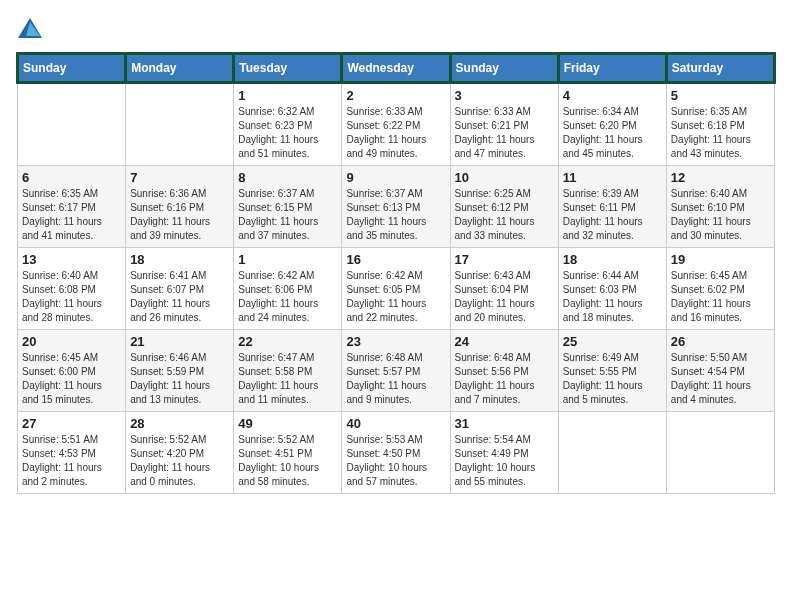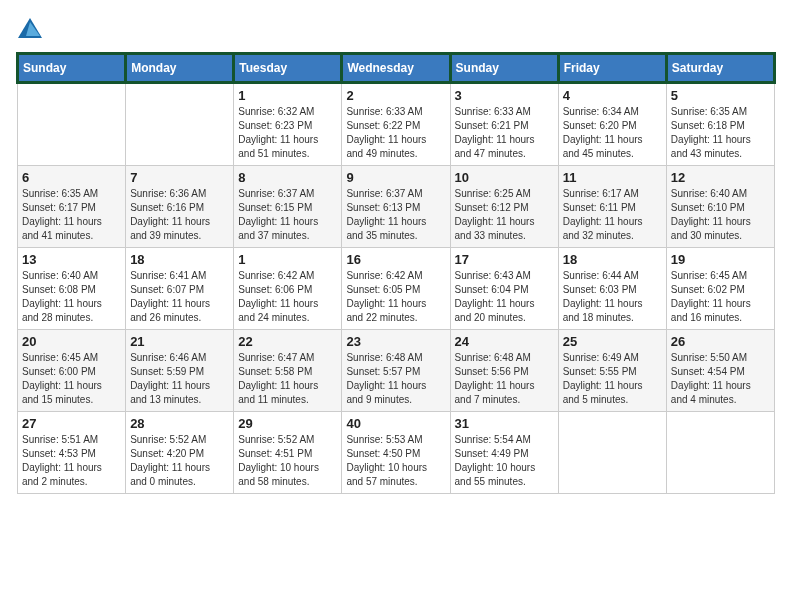--- a/index.html
+++ b/index.html
@@ -176,21 +176,21 @@
 Daylight: 11 hours and 35 minutes.</div>
         </td>
         <td>
           <span class="day-num">10</span>
           <div class="day-detail">Sunrise: 6:25 AM
 Sunset: 6:12 PM
 Daylight: 11 hours and 33 minutes.</div>
         </td>
         <td>
           <span class="day-num">11</span>
-          <div class="day-detail">Sunrise: 6:17 AM
+          <div class="day-detail">Sunrise: 6:39 AM
 Sunset: 6:11 PM
 Daylight: 11 hours and 32 minutes.</div>
         </td>
         <td>
           <span class="day-num">12</span>
           <div class="day-detail">Sunrise: 6:40 AM
 Sunset: 6:10 PM
 Daylight: 11 hours and 30 minutes.</div>
         </td>
       </tr>
@@ -289,21 +289,21 @@
 Sunset: 4:53 PM
 Daylight: 11 hours and 2 minutes.</div>
         </td>
         <td>
           <span class="day-num">28</span>
           <div class="day-detail">Sunrise: 5:52 AM
 Sunset: 4:20 PM
 Daylight: 11 hours and 0 minutes.</div>
         </td>
         <td>
-          <span class="day-num">29</span>
+          <span class="day-num">49</span>
           <div class="day-detail">Sunrise: 5:52 AM
 Sunset: 4:51 PM
 Daylight: 10 hours and 58 minutes.</div>
         </td>
         <td>
           <span class="day-num">40</span>
           <div class="day-detail">Sunrise: 5:53 AM
 Sunset: 4:50 PM
 Daylight: 10 hours and 57 minutes.</div>
         </td>

